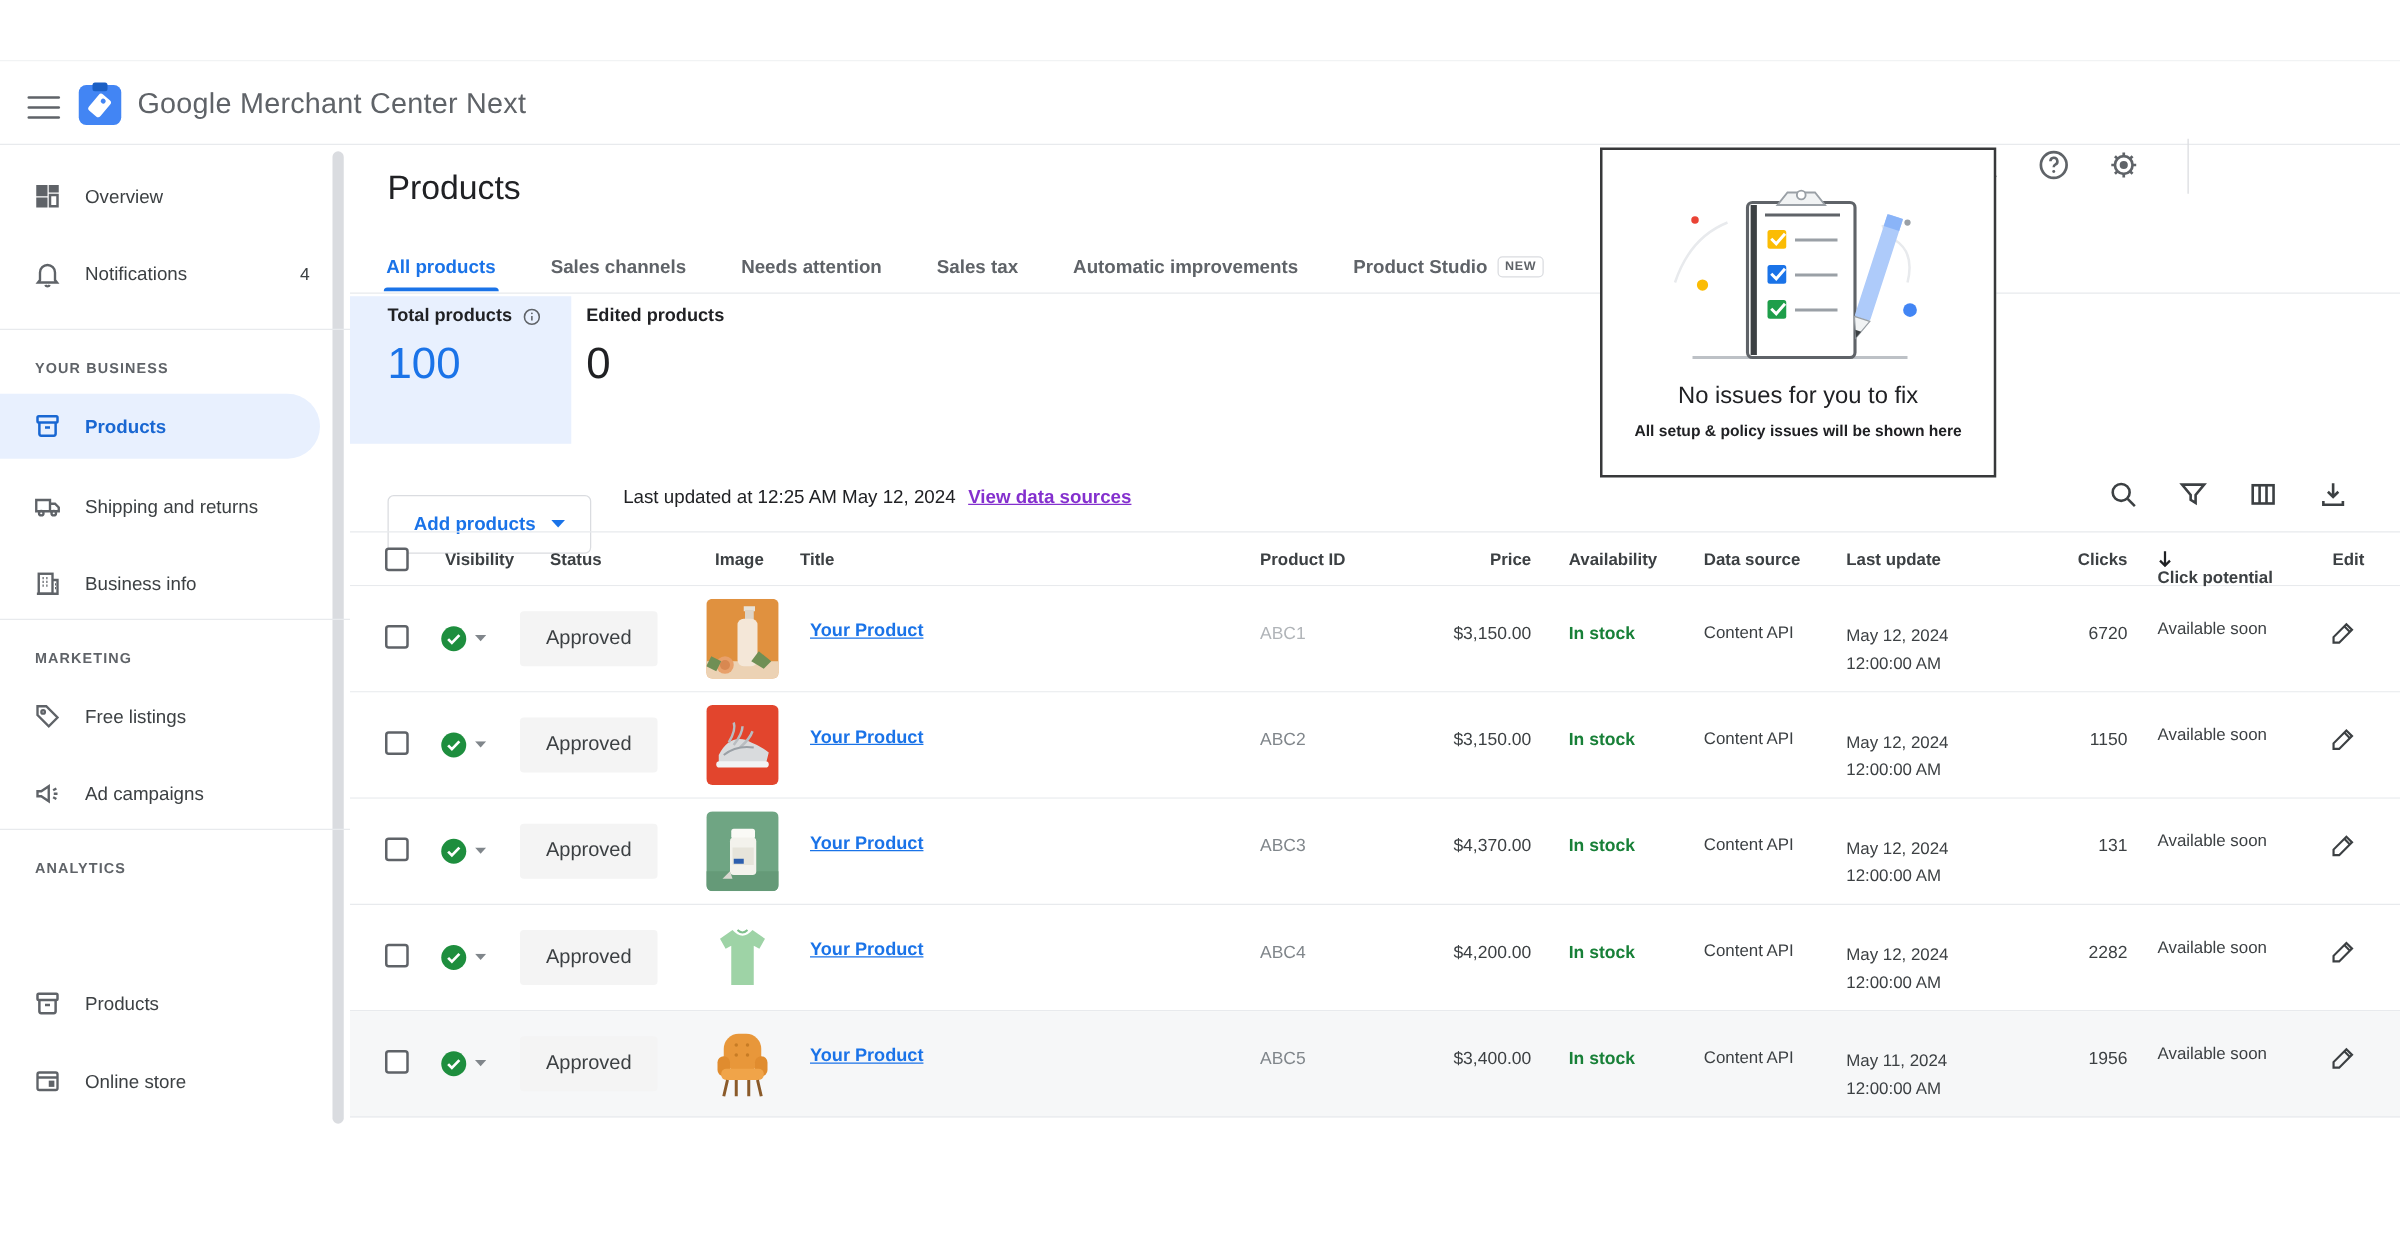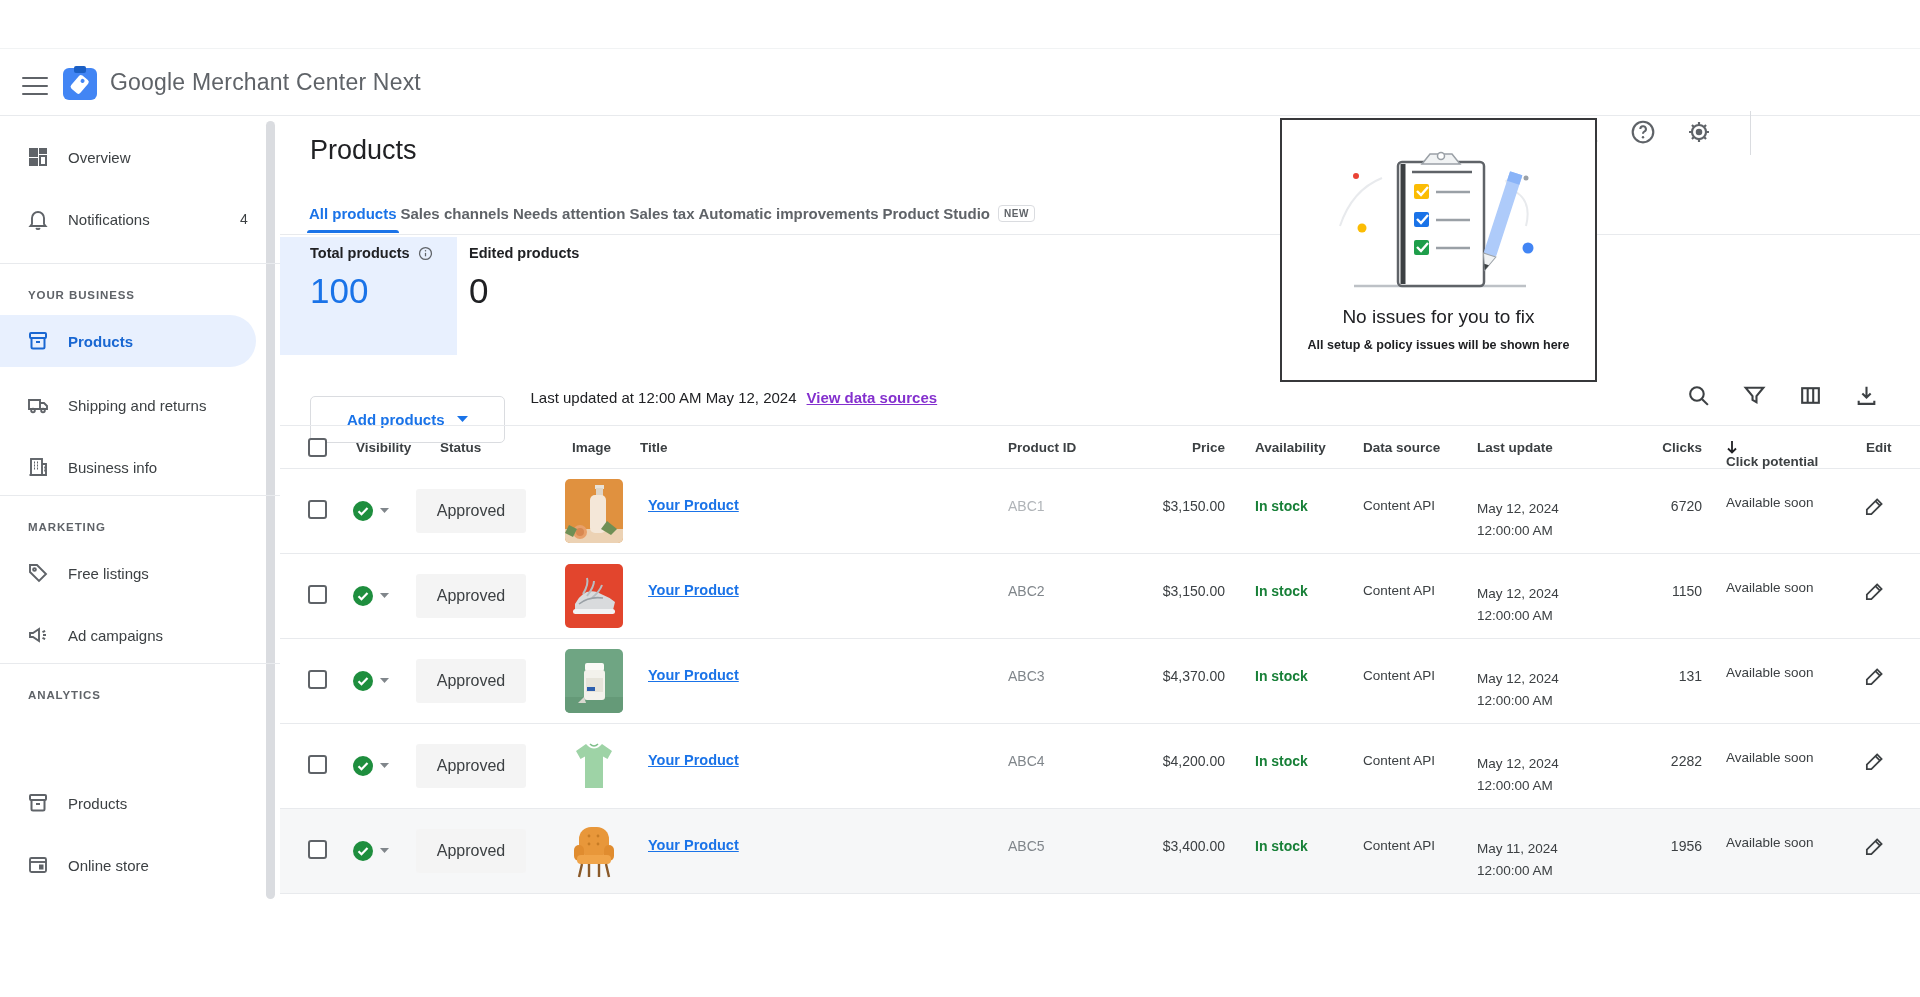--- a/index.html
+++ b/index.html
@@ -28,35 +28,35 @@
   .sb-item.sel { background:#e8f0fe; }
   .sb-item.sel .lb { color:#1967d2; font-weight:600; }
   .sb-badge { position:absolute; left:240px; font-size:14px; color:#3c4043; }
   .sb-section { position:absolute; left:28px; font-size:11.5px; font-weight:700; letter-spacing:.9px; color:#5f6368; }
   .sb-divider { position:absolute; left:0; width:280px; height:1px; background:#e8eaed; }
 
   
   #main { position:absolute; left:280px; top:117px; width:1640px; height:880px; }
   .page-title { position:absolute; left:30px; top:18px; font-size:27px; font-weight:400; color:#202124; }
 
-  .tabs { position:absolute; left:0; top:76px; width:1640px; height:42px; border-bottom:1px solid #e8eaed; display:flex; align-items:center; padding-left:27px; }
+  .tabs { position:absolute; left:0; top:76px; width:1640px; height:42px; border-bottom:1px solid #e8eaed; display:flex; align-items:center; padding-left:27px; gap:40px; }
   .tab { position:relative; font-size:15px; font-weight:600; color:#5f6368; cursor:pointer; white-space:nowrap; padding:10px 2px; display:flex; align-items:center; gap:8px; }
   .tab.active { color:#1a73e8; }
   .tab.active::after { content:""; position:absolute; left:0; right:0; bottom:-1px; height:3px; border-radius:3px 3px 0 0; background:#1a73e8; }
   .new-badge { font-size:10px; font-weight:700; letter-spacing:.5px; color:#5f6368; border:1px solid #dadce0; border-radius:4px; padding:2px 5px; background:#fff; }
 
   .stat-panel { position:absolute; top:120px; height:118px; cursor:pointer; }
   .stat-label { font-size:14.5px; font-weight:700; color:#202124; display:flex; align-items:center; gap:8px; margin-top:8px; }
   .stat-value { font-size:35px; margin-top:10px; color:#202124; }
   #stat-total { left:0; width:177px; background:#e8f0fe; padding-left:30px; }
   #stat-total .stat-value { color:#1a73e8; }
   #stat-edited { left:177px; width:260px; padding-left:12px; }
 
   .toolbar { position:absolute; left:0; top:256px; width:1640px; height:48px; display:flex; align-items:center; }
-  .add-btn { margin-left:30px; height:47px; padding:0 36px; border:1px solid #dadce0; border-radius:5px; background:#fff; display:flex; align-items:center; gap:12px; cursor:pointer;margin-top:44px; }
+  .add-btn { margin-left:30px; height:47px; padding:0 20px; border:1px solid #dadce0; border-radius:5px; background:#fff; display:flex; align-items:center; gap:12px; cursor:pointer;margin-top:44px; }
   .add-btn .t { font-size:15px; font-weight:600; color:#1a73e8; }
   .last-updated { margin-left:26px; font-size:15px; color:#202124; }
   .vds-link { margin-left:10px; font-size:15px; font-weight:600; color:#8430ce; text-decoration:underline; cursor:pointer; }
   .tb-icons { position:absolute; right:40px; top:10px; display:flex; gap:30px; }
 
   
   .thead { position:absolute; left:0; top:308px; width:1640px; height:44px; border-top:1px solid #e8eaed; border-bottom:1px solid #e8eaed; font-size:13.5px; font-weight:700; color:#3c4043; }
   .thead span { position:absolute; top:14px; white-space:nowrap; }
   .cb { display:inline-block; width:19px; height:19px; border:2px solid #5f6368; border-radius:3px; background:#fff; cursor:pointer; }
   .trow { position:absolute; left:0; width:1640px; height:85px; border-bottom:1px solid #e8eaed; background:#fff; }
@@ -304,21 +304,21 @@
       <div class="stat-value">0</div>
     </div>
 
     <div class="toolbar">
       <div class="add-btn">
         <span class="t">Add products</span>
         <svg width="11" height="7" viewBox="0 0 11 7">
             <path d="M0 0l5.5 6L11 0z" fill="#1a73e8"></path>
           </svg>
       </div>
-      <span class="last-updated">Last updated at 12:00 AM May 12, 2024</span>
+      <span class="last-updated">Last updated at 12:25 AM May 12, 2024</span>
       <span class="vds-link">View data sources</span>
       <div class="tb-icons">
         <span class="icon-btn">
           <svg width="25" height="25" viewBox="0 0 24 24" fill="none" stroke="#3c4043" stroke-width="2">
               <circle cx="10.5" cy="10.5" r="6.5"></circle>
               <line x1="15.5" y1="15.5" x2="21" y2="21"></line>
             </svg>
         </span>
         <span class="icon-btn">
           <svg width="25" height="25" viewBox="0 0 24 24" fill="none" stroke="#3c4043" stroke-width="2">

